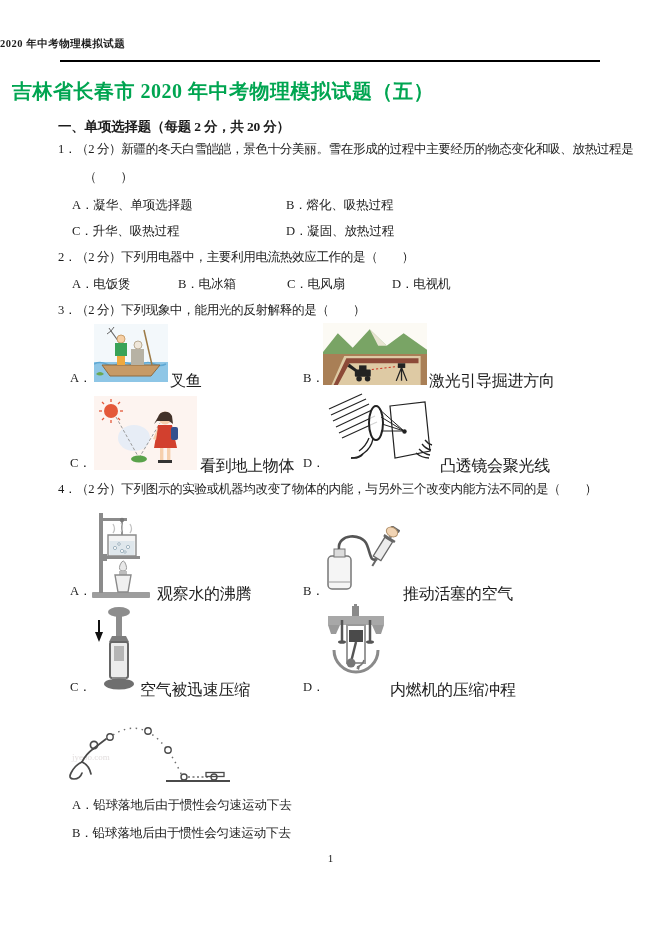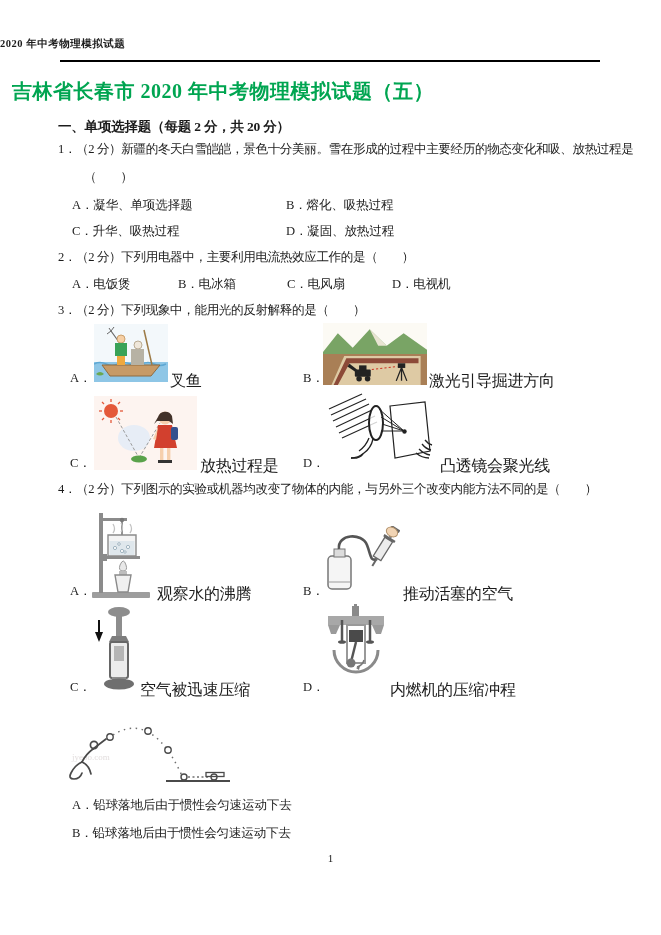--- a/index.html
+++ b/index.html
@@ -117,21 +117,21 @@
       <circle cx="71" cy="22" r="6.5" fill="#f6cfad"></circle>
       <path d="M64,21 a7.5,7.5 0 0 1 14,-1 l1,8 l-4,-3 l-12,0 l-3,3 z" fill="#42322a"></path>
       <path d="M64,29 L78,29 L83,52 L60,52 Z" fill="#d2402e"></path>
       <path d="M64,31 l-5,12 l3,1 z" fill="#f6cfad"></path>
       <rect x="66" y="52" width="3.4" height="13" fill="#f6cfad"></rect>
       <rect x="73" y="52" width="3.4" height="13" fill="#f6cfad"></rect>
       <path d="M64,64 h7 v3 h-7 z M71,64 h7 v3 h-7 z" fill="#333"></path>
       <rect x="77" y="31" width="7" height="13" rx="2" fill="#35508e"></rect>
     </svg>
   </div>
-  <div class="t figcap" style="top:456px;left:200px;">放热过程是</div>
+  <div class="t figcap" style="top:456px;left:200px;">看到地上物体</div>
 
   <div class="t figlabel" style="top:456px;left:303px;">D．</div>
   <div class="fig" style="left:328px;top:393px;width:108px;height:78px;">
     <svg viewBox="0 0 108 78">
       <rect width="108" height="78" fill="#fff"></rect>
       <path d="M62,13 L97,9 L102,58 L67,65 Z" fill="#fff" stroke="#222" stroke-width="1.2"></path>
       <g stroke="#222" stroke-width="1.1">
         <line x1="1" y1="16" x2="34" y2="1"></line>
         <line x1="3" y1="22" x2="38" y2="6"></line>
         <line x1="5" y1="28" x2="41" y2="11"></line>

